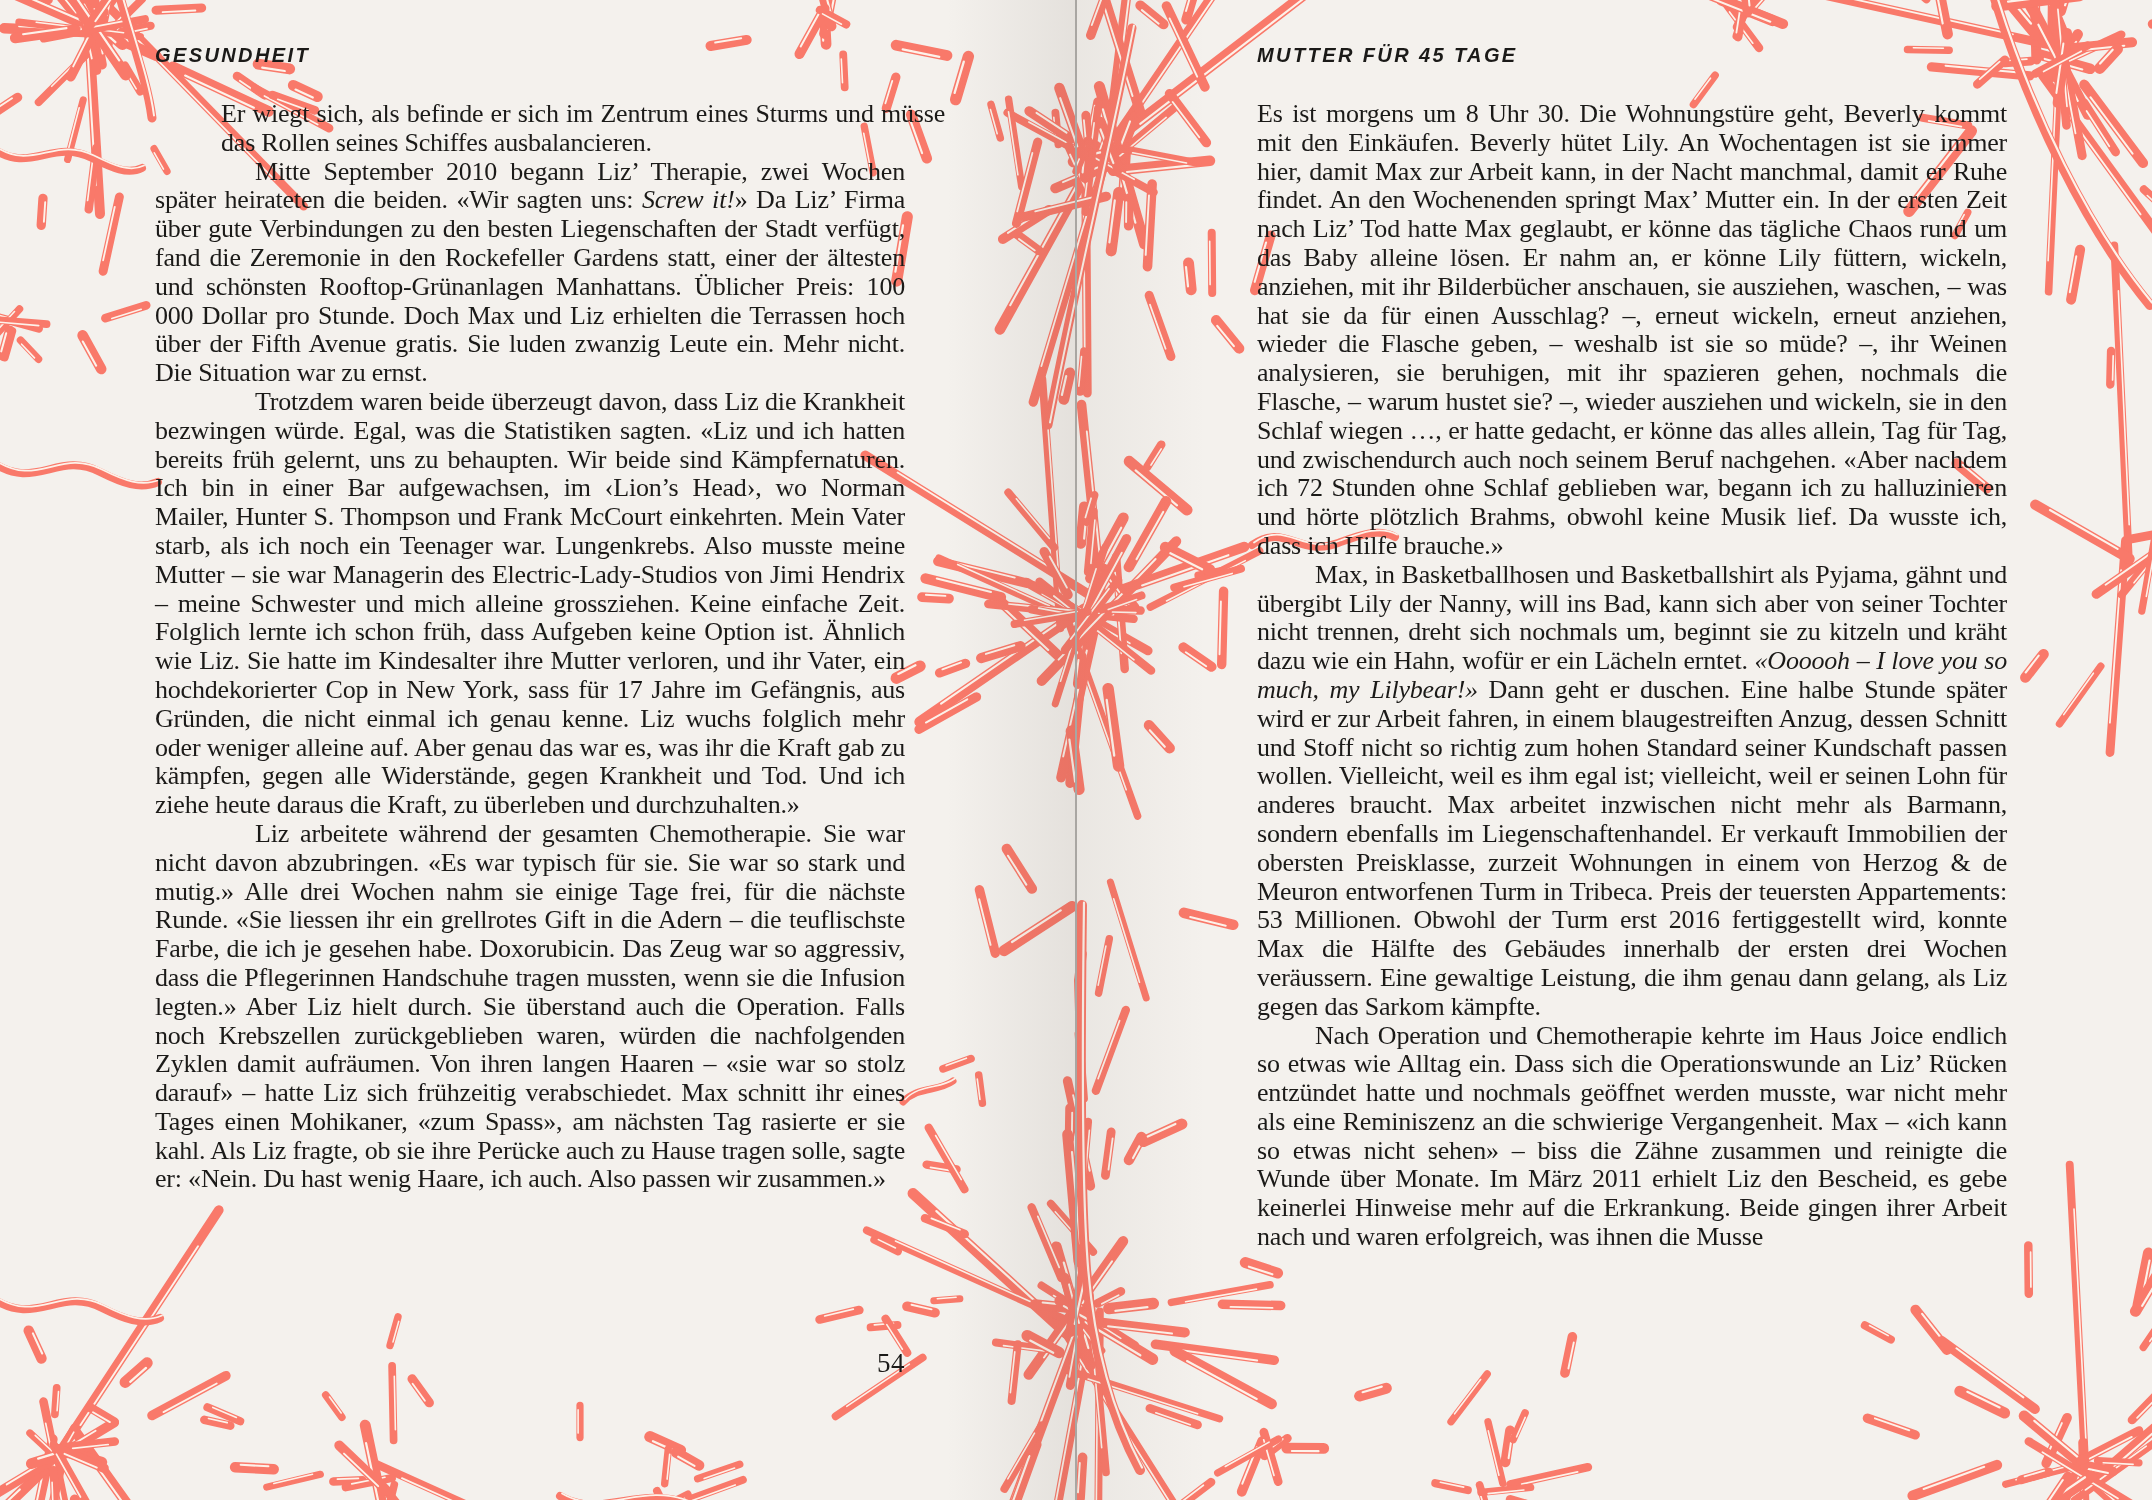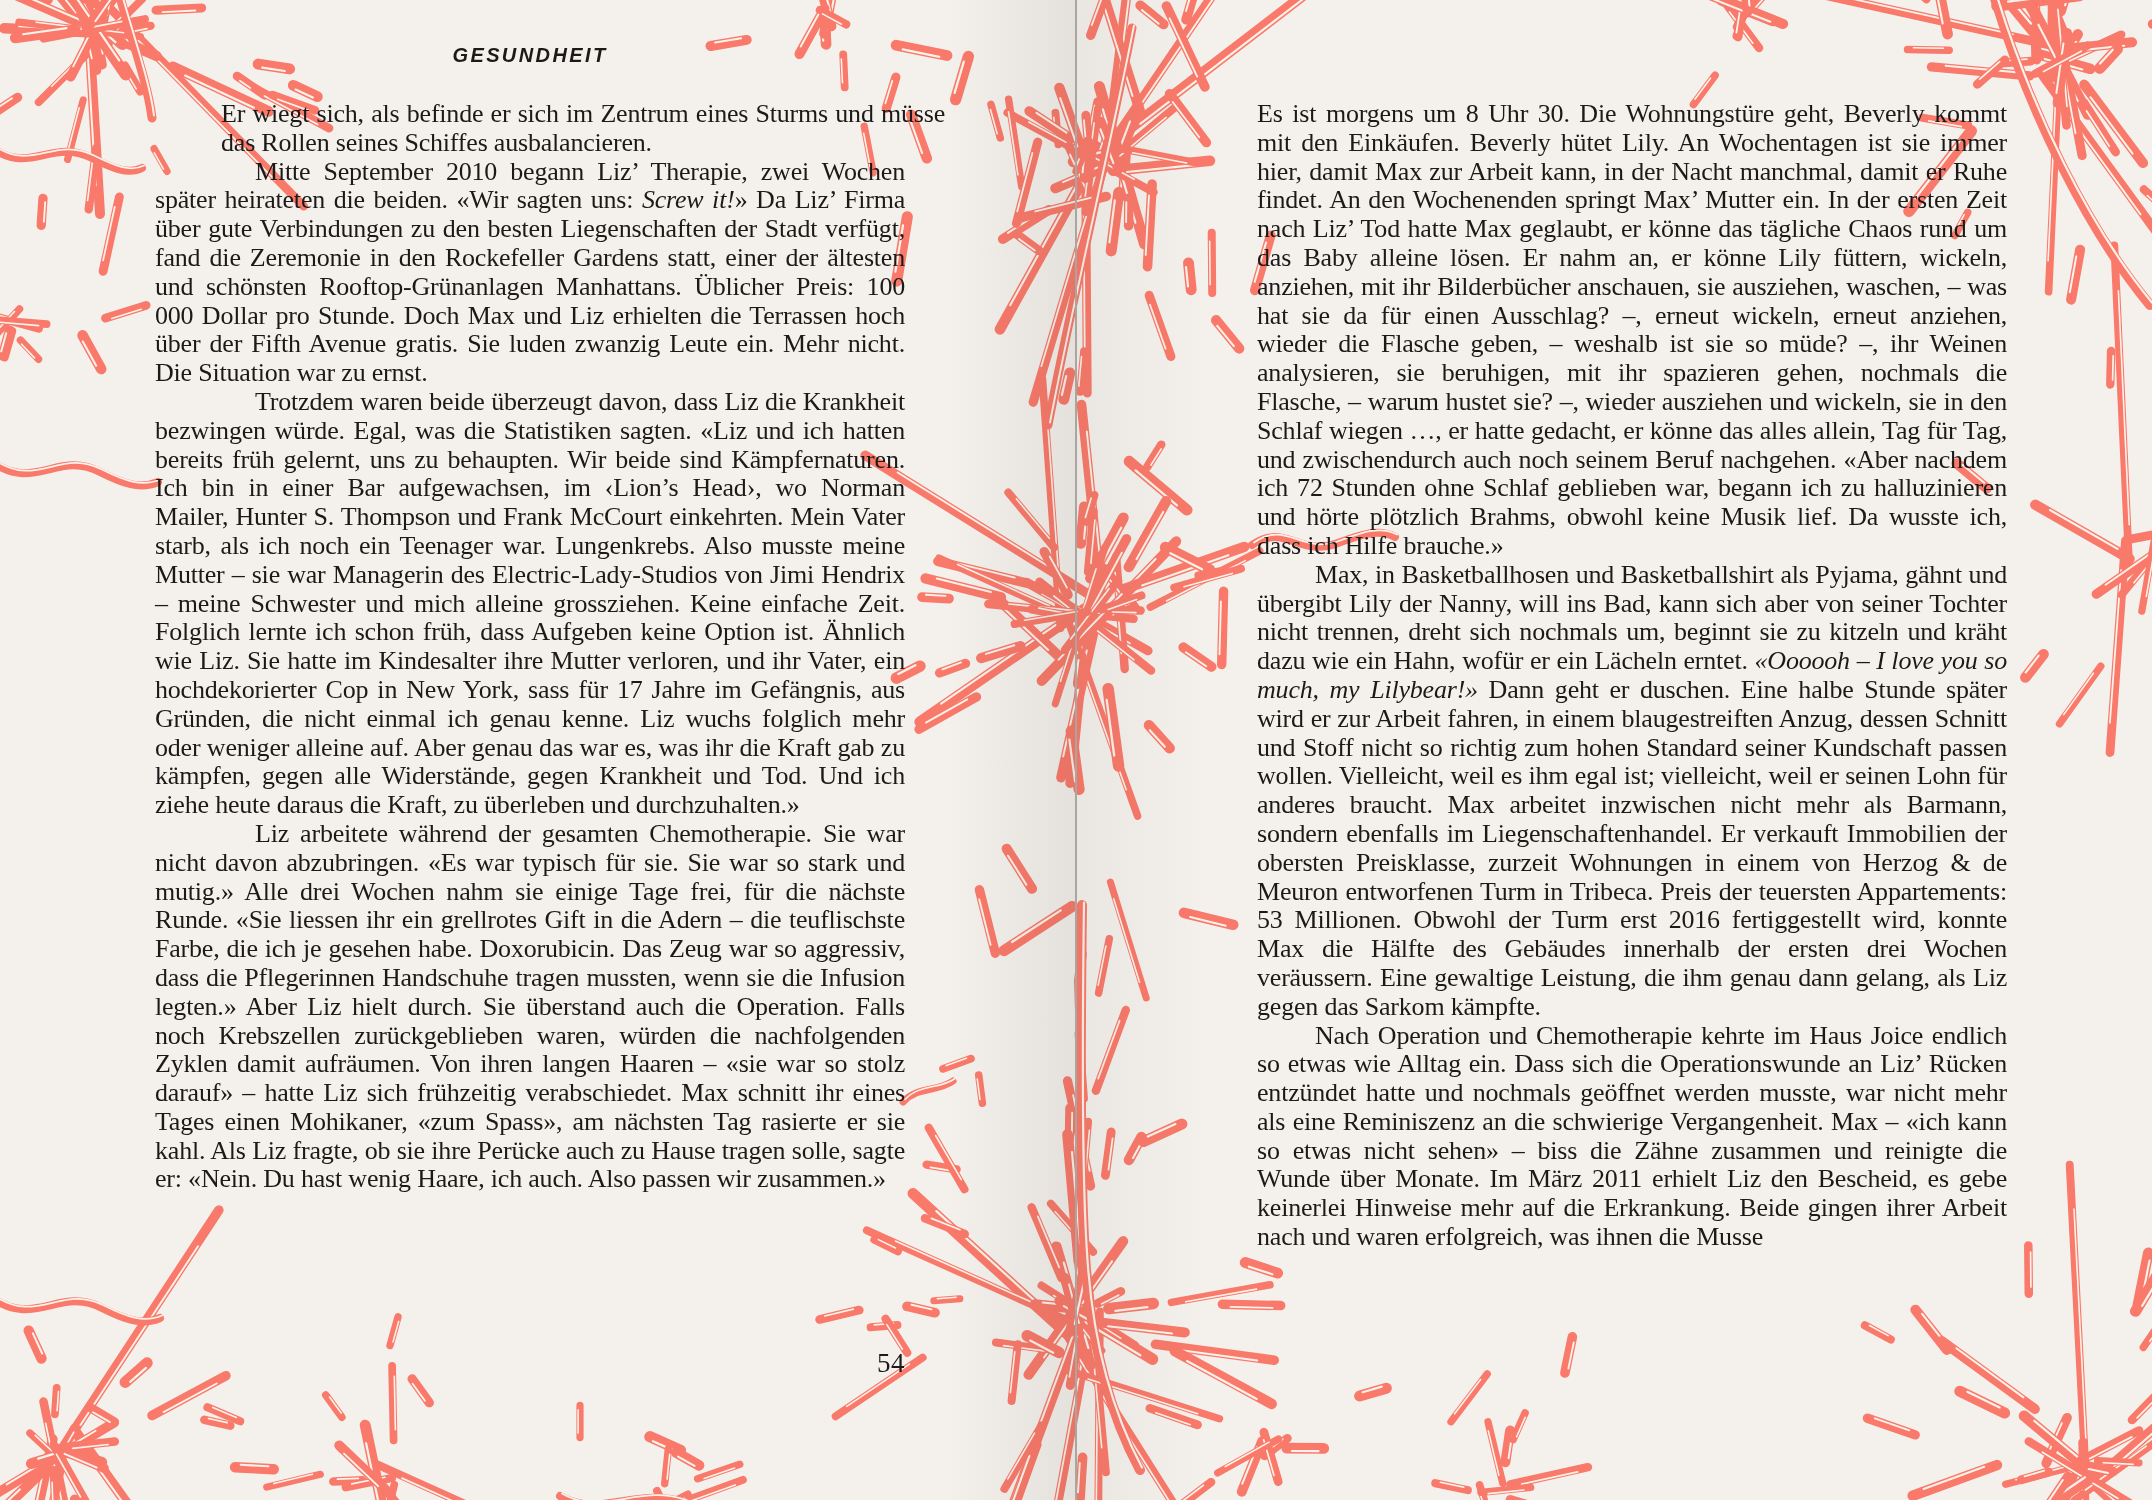--- a/index.html
+++ b/index.html
@@ -12,21 +12,21 @@
   .shade-left{position:absolute;top:0;bottom:0;left:946px;width:129px;
     background:linear-gradient(to right, rgba(62,52,42,0), rgba(62,52,42,0.085));}
   .shade-right{position:absolute;top:0;bottom:0;left:1077px;width:130px;
     background:linear-gradient(to right, rgba(62,52,42,0.055), rgba(62,52,42,0));}
   .gutter-line{position:absolute;top:0;bottom:0;left:1075px;width:2px;
     background:var(--gutter,#a9a6a2);}
   .page{position:absolute;top:0;height:1500px;}
   .page.left{left:155px;width:750px;}
   .page.right{left:1257px;width:750px;}
   .running-header{
-    position:absolute;top:44px;left:0;right:0;text-align:center;
+    position:absolute;top:44px;left:0;right:0;
     font-family:"Liberation Sans", sans-serif;font-style:italic;font-weight:700;
     font-size:20px;letter-spacing:2.4px;
   }
   .body-col{
     position:absolute;top:100px;left:0;width:750px;
     font-size:26px;line-height:28.8px;letter-spacing:-0.2px;
     text-align:justify;hyphens:auto;-webkit-hyphens:auto;
   }
   .body-col p{margin:0;}
   .left .body-col p.indent{text-indent:100px;}
@@ -993,20 +993,21 @@
     <div class="body-col" id="left-col">
         <p class="inset"><span>Er wiegt sich, als befinde er sich im Zentrum eines Sturms und müsse das Rollen seines Schiffes ausbalancieren.</span></p>
         <p class="indent"><span>Mitte September 2010 begann Liz’ Therapie, zwei Wochen später heirateten die beiden. «Wir sagten uns: </span><em>Screw it!</em><span>» Da Liz’ Firma über gute Verbindungen zu den besten Liegenschaften der Stadt verfügt, fand die Zeremonie in den Rockefeller Gardens statt, einer der ältesten und schönsten Rooftop-Grünanlagen Manhattans. Üblicher Preis: 100 000 Dollar pro Stunde. Doch Max und Liz erhielten die Terrassen hoch über der Fifth Avenue gratis. Sie luden zwanzig Leute ein. Mehr nicht. Die Situation war zu ernst.</span></p>
         <p class="indent"><span>Trotzdem waren beide überzeugt davon, dass Liz die Krankheit bezwingen würde. Egal, was die Statistiken sagten. «Liz und ich hatten bereits früh gelernt, uns zu behaupten. Wir beide sind Kämpfernaturen. Ich bin in einer Bar aufgewachsen, im ‹Lion’s Head›, wo Norman Mailer, Hunter S. Thompson und Frank McCourt einkehrten. Mein Vater starb, als ich noch ein Teenager war. Lungenkrebs. Also musste meine Mutter – sie war Managerin des Electric-Lady-Studios von Jimi Hendrix – meine Schwester und mich alleine grossziehen. Keine einfache Zeit. Folglich lernte ich schon früh, dass Aufgeben keine Option ist. Ähnlich wie Liz. Sie hatte im Kindesalter ihre Mutter verloren, und ihr Vater, ein hochdekorierter Cop in New York, sass für 17 Jahre im Gefängnis, aus Gründen, die nicht einmal ich genau kenne. Liz wuchs folglich mehr oder weniger alleine auf. Aber genau das war es, was ihr die Kraft gab zu kämpfen, gegen alle Widerstände, gegen Krankheit und Tod. Und ich ziehe heute daraus die Kraft, zu überleben und durchzuhalten.»</span></p>
         <p class="indent"><span>Liz arbeitete während der gesamten Chemotherapie. Sie war nicht davon abzubringen. «Es war typisch für sie. Sie war so stark und mutig.» Alle drei Wochen nahm sie einige Tage frei, für die nächste Runde. «Sie liessen ihr ein grellrotes Gift in die Adern – die teuflischste Farbe, die ich je gesehen habe. Doxorubicin. Das Zeug war so aggressiv, dass die Pflegerinnen Handschuhe tragen mussten, wenn sie die Infusion legten.» Aber Liz hielt durch. Sie überstand auch die Operation. Falls noch Krebszellen zurückgeblieben waren, würden die nachfolgenden Zyklen damit aufräumen. Von ihren langen Haaren – «sie war so stolz darauf» – hatte Liz sich frühzeitig verabschiedet. Max schnitt ihr eines Tages einen Mohikaner, «zum Spass», am nächsten Tag rasierte er sie kahl. Als Liz fragte, ob sie ihre Perücke auch zu Hause tragen solle, sagte er: «Nein. Du hast wenig Haare, ich auch. Also passen wir zusammen.»</span></p>
       </div>
     <div class="folio">54</div>
   </section>
 
   <section class="page right">
+    <header class="running-header">MUTTER FÜR 45 TAGE</header>
     <div class="body-col" id="right-col">
         <p class="noindent"><span>Es ist morgens um 8 Uhr 30. Die Wohnungstüre geht, Beverly kommt mit den Einkäufen. Beverly hütet Lily. An Wochentagen ist sie immer hier, damit Max zur Arbeit kann, in der Nacht manchmal, damit er Ruhe findet. An den Wochenenden springt Max’ Mutter ein. In der ersten Zeit nach Liz’ Tod hatte Max geglaubt, er könne das tägliche Chaos rund um das Baby alleine lösen. Er nahm an, er könne Lily füttern, wickeln, anziehen, mit ihr Bilderbücher anschauen, sie ausziehen, waschen, – was hat sie da für einen Ausschlag? –, erneut wickeln, erneut anziehen, wieder die Flasche geben, – weshalb ist sie so müde? –, ihr Weinen analysieren, sie beruhigen, mit ihr spazieren gehen, nochmals die Flasche, – warum hustet sie? –, wieder ausziehen und wickeln, sie in den Schlaf wiegen …, er hatte gedacht, er könne das alles allein, Tag für Tag, und zwischendurch auch noch seinem Beruf nachgehen. «Aber nachdem ich 72 Stunden ohne Schlaf geblieben war, begann ich zu halluzinieren und hörte plötzlich Brahms, obwohl keine Musik lief. Da wusste ich, dass ich Hilfe brauche.»</span></p>
         <p class="indent"><span>Max, in Basketballhosen und Basketballshirt als Pyjama, gähnt und übergibt Lily der Nanny, will ins Bad, kann sich aber von seiner Tochter nicht trennen, dreht sich nochmals um, beginnt sie zu kitzeln und kräht dazu wie ein Hahn, wofür er ein Lächeln erntet. </span><em>«Oooooh – I love you so much, my Lilybear!»</em><span> Dann geht er duschen. Eine halbe Stunde später wird er zur Arbeit fahren, in einem blaugestreiften Anzug, dessen Schnitt und Stoff nicht so richtig zum hohen Standard seiner Kundschaft passen wollen. Vielleicht, weil es ihm egal ist; vielleicht, weil er seinen Lohn für anderes braucht. Max arbeitet inzwischen nicht mehr als Barmann, sondern ebenfalls im Liegenschaftenhandel. Er verkauft Immobilien der obersten Preisklasse, zurzeit Wohnungen in einem von Herzog &amp; de Meuron entworfenen Turm in Tribeca. Preis der teuersten Appartements: 53 Millionen. Obwohl der Turm erst 2016 fertiggestellt wird, konnte Max die Hälfte des Gebäudes innerhalb der ersten drei Wochen veräussern. Eine gewaltige Leistung, die ihm genau dann gelang, als Liz gegen das Sarkom kämpfte.</span></p>
         <p class="indent"><span>Nach Operation und Chemotherapie kehrte im Haus Joice endlich so etwas wie Alltag ein. Dass sich die Operationswunde an Liz’ Rücken entzündet hatte und nochmals geöffnet werden musste, war nicht mehr als eine Reminiszenz an die schwierige Vergangenheit. Max – «ich kann so etwas nicht sehen» – biss die Zähne zusammen und reinigte die Wunde über Monate. Im März 2011 erhielt Liz den Bescheid, es gebe keinerlei Hinweise mehr auf die Erkrankung. Beide gingen ihrer Arbeit nach und waren erfolgreich, was ihnen die Musse</span></p>
       </div>
   </section>
 
 </div>
 
 </body></html>

